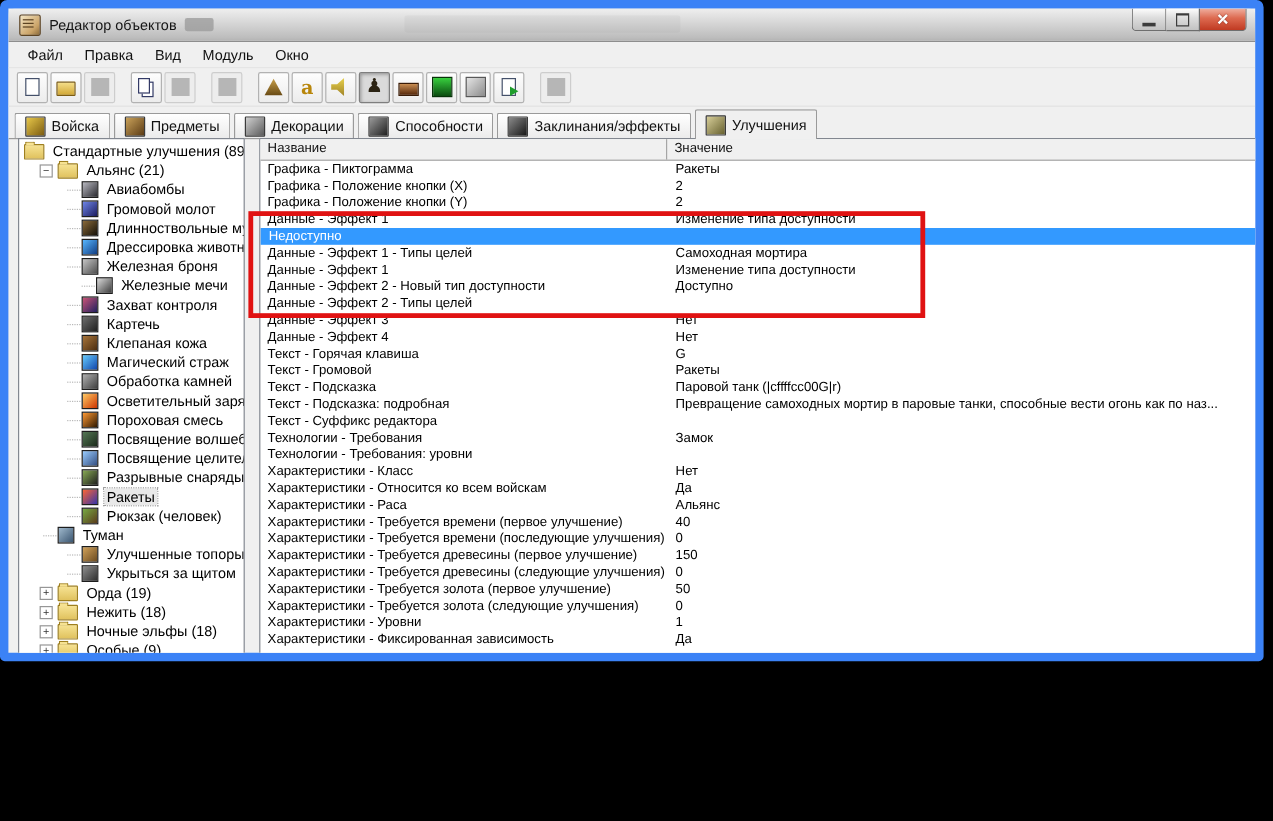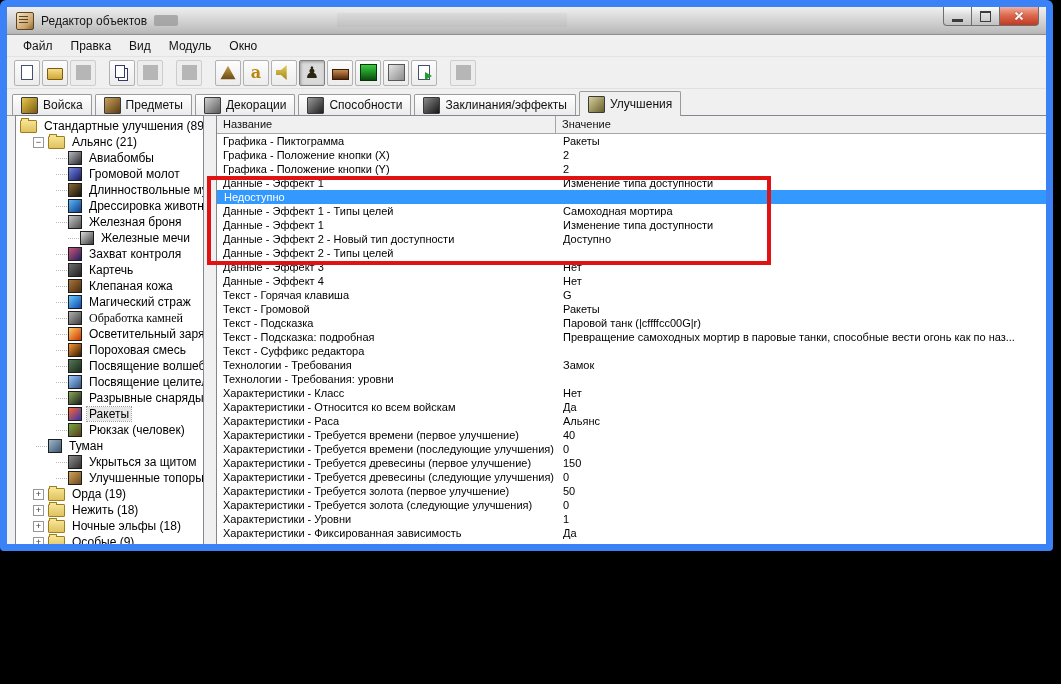--- a/index.html
+++ b/index.html
@@ -266,21 +266,21 @@
         <div class="trow" style="padding-left: 40px;">
           <span class="dots"></span>
           <span class="nicon" style="background: linear-gradient(135deg, rgb(168, 117, 58), rgb(74, 44, 16));"></span>
           <span class="tlabel">Клепаная кожа</span>
         </div>
         <div class="trow" style="padding-left: 40px;">
           <span class="dots"></span>
           <span class="nicon" style="background: linear-gradient(135deg, rgb(102, 204, 255), rgb(17, 68, 170));"></span>
           <span class="tlabel">Магический страж</span>
         </div>
-        <div class="trow" style="padding-left: 40px; font-family: Liberation Serif, serif;">
+        <div class="trow" style="padding-left: 40px;">
           <span class="dots"></span>
           <span class="nicon" style="background: linear-gradient(135deg, rgb(176, 176, 176), rgb(62, 62, 62));"></span>
           <span class="tlabel">Обработка камней</span>
         </div>
         <div class="trow" style="padding-left: 40px;">
           <span class="dots"></span>
           <span class="nicon" style="background: linear-gradient(135deg, rgb(255, 204, 102), rgb(204, 51, 0));"></span>
           <span class="tlabel">Осветительный заряд</span>
         </div>
         <div class="trow" style="padding-left: 40px;">
@@ -313,27 +313,27 @@
           <span class="nicon" style="background: linear-gradient(135deg, rgb(119, 170, 68), rgb(90, 58, 26));"></span>
           <span class="tlabel">Рюкзак (человек)</span>
         </div>
         <div class="trow" style="padding-left: 20px;">
           <span class="dots"></span>
           <span class="nicon" style="background: linear-gradient(135deg, rgb(159, 184, 204), rgb(58, 85, 112));"></span>
           <span class="tlabel">Туман</span>
         </div>
         <div class="trow" style="padding-left: 40px;">
           <span class="dots"></span>
+          <span class="nicon" style="background: linear-gradient(135deg, rgb(210, 162, 90), rgb(106, 74, 32));"></span>
+          <span class="tlabel">Улучшенные топоры</span>
+        </div>
+        <div class="trow" style="padding-left: 40px;">
+          <span class="dots"></span>
           <span class="nicon" style="background: linear-gradient(135deg, rgb(142, 142, 142), rgb(46, 46, 46));"></span>
           <span class="tlabel">Укрыться за щитом</span>
-        </div>
-        <div class="trow" style="padding-left: 40px;">
-          <span class="dots"></span>
-          <span class="nicon" style="background: linear-gradient(135deg, rgb(210, 162, 90), rgb(106, 74, 32));"></span>
-          <span class="tlabel">Улучшенные топоры</span>
         </div>
         <div class="trow" style="padding-left: 17px;">
           <span class="expander">+</span>
           <span class="folder"></span>
           <span class="tlabel">Орда (19)</span>
         </div>
         <div class="trow" style="padding-left: 17px;">
           <span class="expander">+</span>
           <span class="folder"></span>
           <span class="tlabel">Нежить (18)</span>

